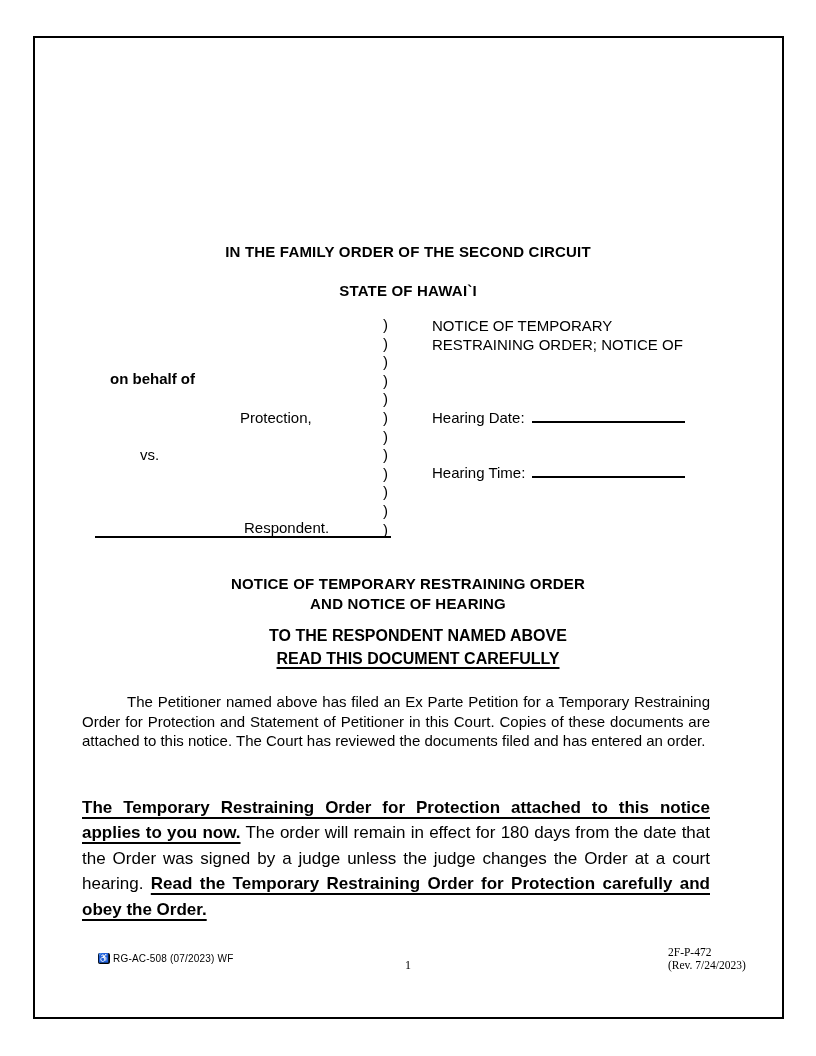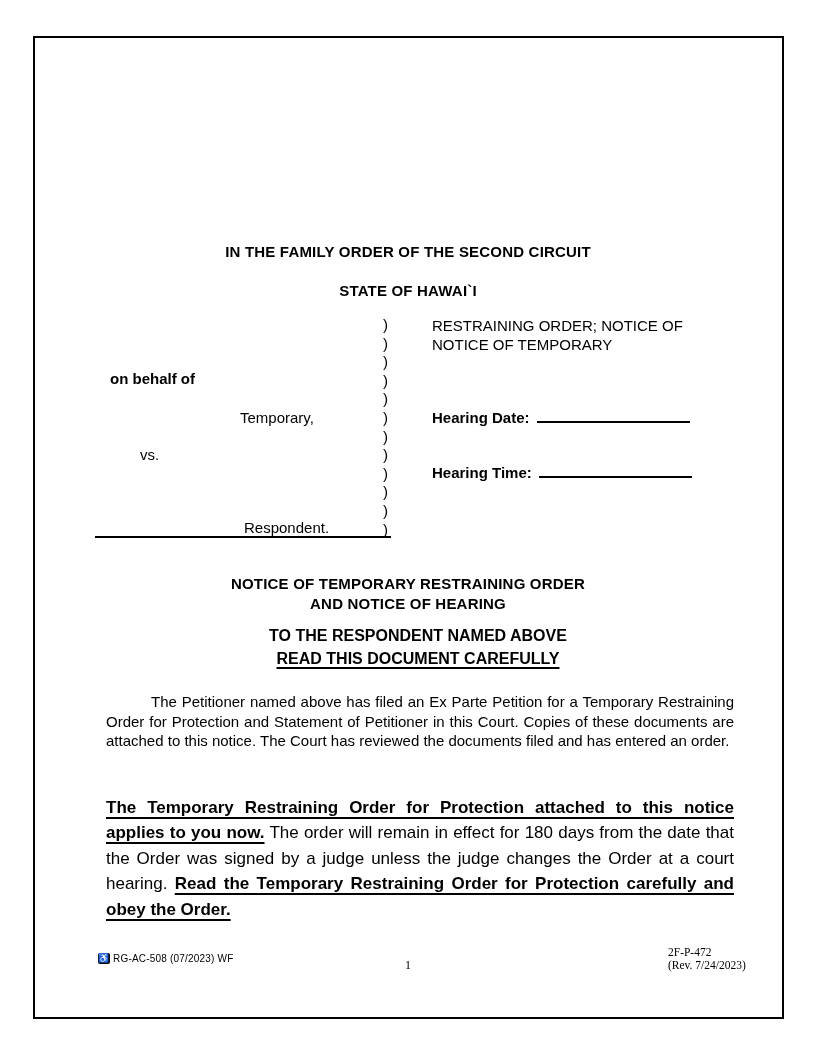--- a/index.html
+++ b/index.html
@@ -8,21 +8,21 @@
     width:816px; height:1056px; position:relative;
     font-family:"Liberation Sans", sans-serif;
     color:#000; overflow:hidden;
   }
   .abs { position:absolute; }
   .page-border {
     position:absolute; left:33px; top:36px; width:751px; height:983px;
     border:2px solid #000;
   }
   .center { width:100%; text-align:center; }
-  .b { font-weight:bold;margin-top:48px; }
+  .b { font-weight:normal;margin-top:48px; }
 
   .court-line { font-size:15px; font-weight:bold; letter-spacing:0.2px; }
   #court1 { top:243px; }
   #court2 { top:282px; }
 
   
   .paren-col { left:383px; top:316px; font-size:15px; line-height:18.6px; }
   .paren-col span { display:block; }
   .cap-text { font-size:15px; }
   #on-behalf { left:110px; top:370px;font-weight:bold; }
@@ -41,21 +41,21 @@
   }
 
   .mid-head { font-size:15px; font-weight:bold; letter-spacing:0.2px; }
   #nh1 { top:575px; }
   #nh2 { top:595px; }
   .big-head { font-size:16px; font-weight:bold;padding-left:20px; }
   #to-resp { top:627px; }
   #read-care { top:650px; text-decoration:underline; text-decoration-thickness:2px; text-underline-offset:3px; }
 
   .para {
-    left:106px; width:628px; text-align:justify;
+    left:82px; width:628px; text-align:justify;
   }
   #para1 {
     top:692px; font-size:15px; line-height:19.7px; text-indent:45px;
   }
   #para2 {
     top:795px; font-size:17px; line-height:25.4px;
   }
   .bu {
     font-weight:bold; text-decoration:underline;
     text-decoration-thickness:2px; text-underline-offset:4px;margin-top:40px;
@@ -79,43 +79,43 @@
 <body>
 
 <div>
 
   <div class="page-border"></div>
 
   <div id="court1" class="abs center court-line">IN THE FAMILY ORDER OF THE SECOND CIRCUIT</div>
   <div id="court2" class="abs center court-line">STATE OF HAWAI`I</div>
 
   <div id="on-behalf" class="abs cap-text">on behalf of</div>
-  <div id="petitioner" class="abs cap-text">Temporary,</div>
+  <div id="petitioner" class="abs cap-text">Protection,</div>
   <div id="vs" class="abs cap-text">vs.</div>
   <div id="respondent" class="abs cap-text">Respondent.</div>
   <div id="respondent-line" class="abs"></div>
 
   <div class="abs paren-col">
     <span>)</span>
     <span>)</span>
     <span>)</span>
     <span>)</span>
     <span>)</span>
     <span>)</span>
     <span>)</span>
     <span>)</span>
     <span>)</span>
     <span>)</span>
     <span>)</span>
     <span>)</span>
   </div>
 
   <div class="abs notice-title">
+    <div>NOTICE OF TEMPORARY</div>
     <div>RESTRAINING ORDER; NOTICE OF</div>
-    <div>NOTICE OF TEMPORARY</div>
   </div>
 
   <div id="hearing-date-row" class="abs hearing-row">
     <span class="b">Hearing Date:</span><span class="blank-line"></span>
   </div>
 
   <div id="hearing-time-row" class="abs hearing-row">
     <span class="b">Hearing Time:</span><span class="blank-line"></span>
   </div>
 

